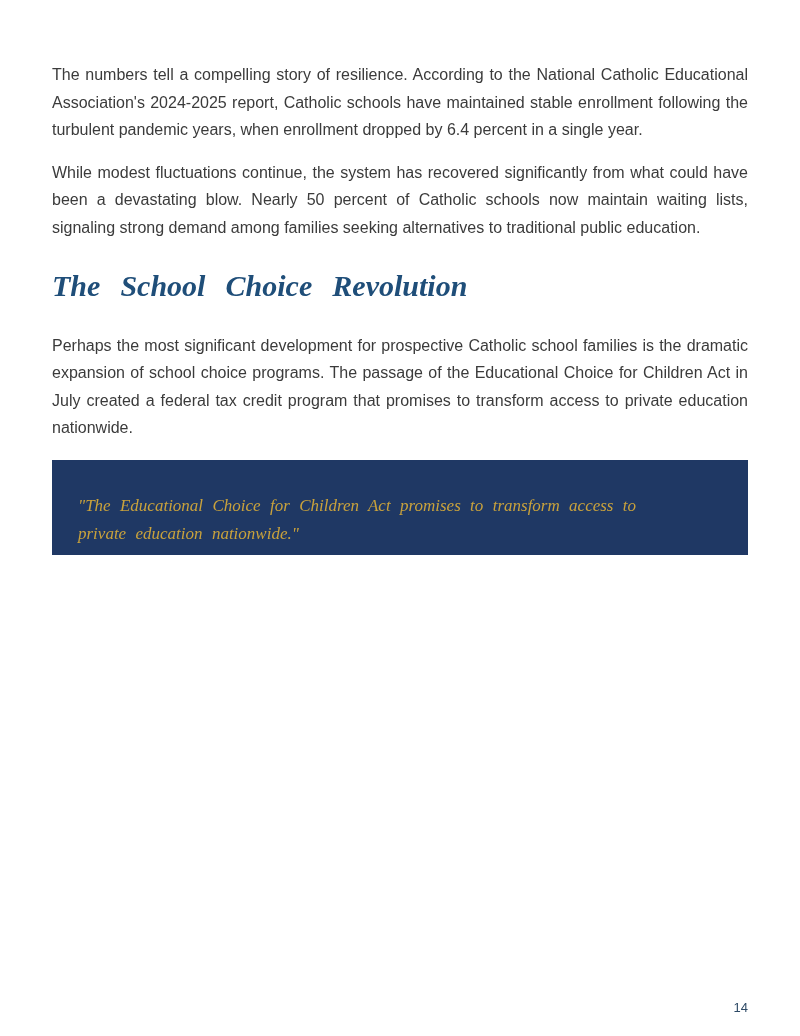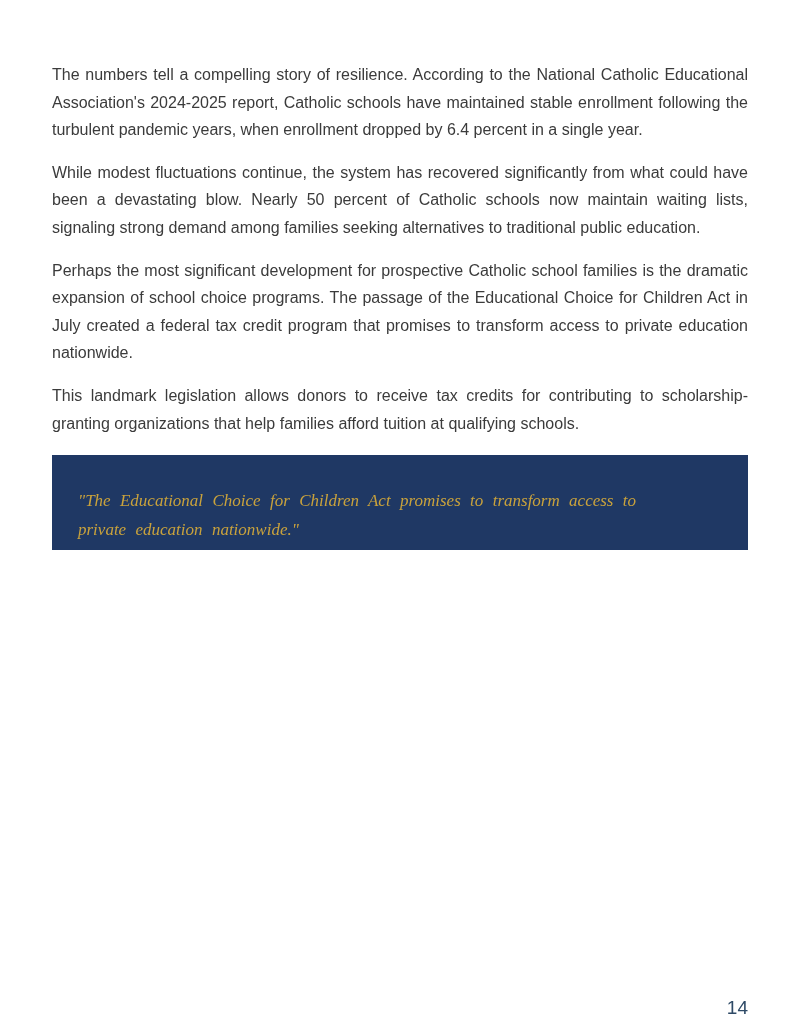--- a/index.html
+++ b/index.html
@@ -59,21 +59,21 @@
     font-size: 17px;
     line-height: 28.5px;
     color: var(--quote-text);
     word-spacing: 0.30em;
     max-width: 600px;
   }
   .page-number {
     position: absolute;
     right: 52px;
     top: 983px;
-    font-size: 19px;
+    font-size: 13px;
     line-height: 18px;
     color: var(--page-number);
   }
   .footer-bar {
     position: absolute;
     left: 63px;
     width: 678px;
     top: 1029px;
     height: 6px;
     background: var(--footer-bar);
@@ -82,24 +82,24 @@
 </head>
 <body>
 
 <div class="page">
   <div class="content">
 
     <p class="body-par first">The numbers tell a compelling story of resilience. According to the National Catholic Educational Association's 2024-2025 report, Catholic schools have maintained stable enrollment following the turbulent pandemic years, when enrollment dropped by 6.4 percent in a single year.</p>
 
     <p class="body-par">While modest fluctuations continue, the system has recovered significantly from what could have been a devastating blow. Nearly 50 percent of Catholic schools now maintain waiting lists, signaling strong demand among families seeking alternatives to traditional public education.</p>
 
+    <h1 class="section-heading">The School Choice Revolution</h1>
 
     <p class="body-par">Perhaps the most significant development for prospective Catholic school families is the dramatic expansion of school choice programs. The passage of the Educational Choice for Children Act in July created a federal tax credit program that promises to transform access to private education nationwide.</p>
 
-    <p class="body-par">This landmark legislation allows donors to receive tax credits for contributing to scholarship-granting organizations that help families afford tuition at qualifying schools.</p>
 
     <div class="pull-quote">
       <div class="quote-text">"The Educational Choice for Children Act promises to transform access to private education nationwide."</div>
     </div>
 
   </div>
 
   <div class="page-number">14</div>
 
   <div class="footer-bar"></div>

